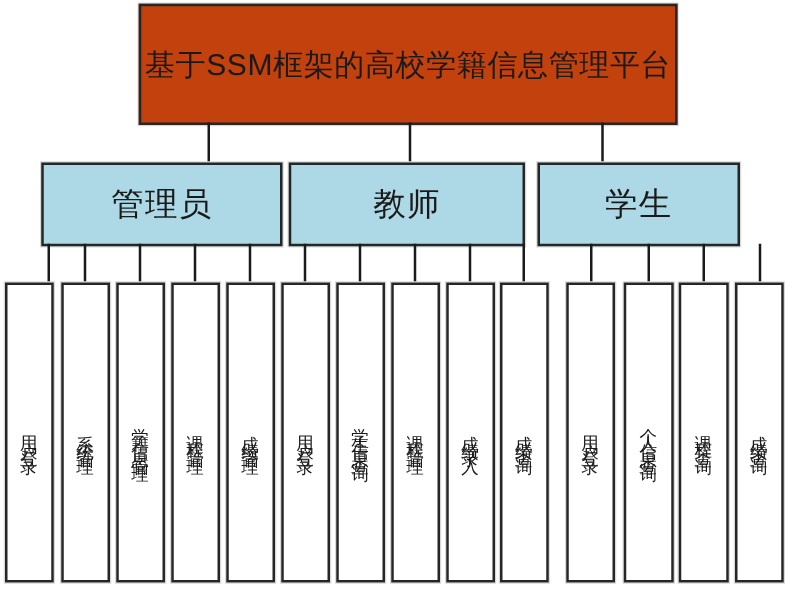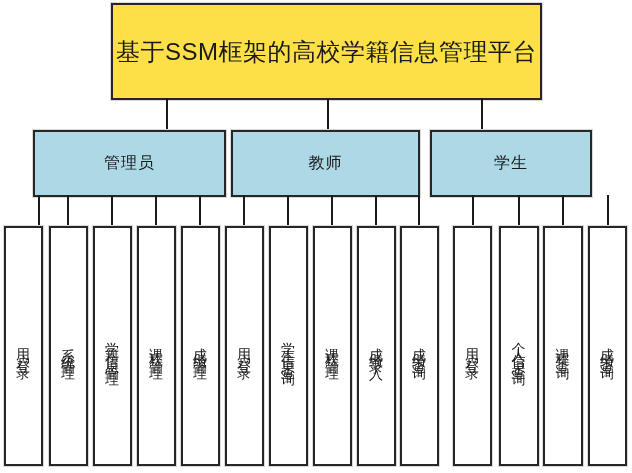--- a/index.html
+++ b/index.html
@@ -16,28 +16,28 @@
     position: absolute;
     box-sizing: border-box;
     border: 2px solid #262626;
     display: flex;
     align-items: center;
     justify-content: center;
     box-shadow: 0 0 0 1px #d9d9d9;
   }
   .root-box {
     left: 111px; top: 3px; width: 431px; height: 97px;
-    background: #fde047;
+    background: #c2410c;
     font-size: 24px;
     letter-spacing: 0.5px;
   }
   .branch-box {
     top: 130px; height: 67px;
     background: #add8e6;
-    font-size: 16px;
+    font-size: 26px;
     letter-spacing: 1px;
   }
   .branch-admin   { left: 33px;  width: 193px; }
   .branch-teacher { left: 231px; width: 189px; text-align: center; }
   .branch-student { left: 430px; width: 162px; }
   .leaf {
     top: 226px; width: 39px; height: 240px;
     background: #ffffff;
   }
   .leaf span {

